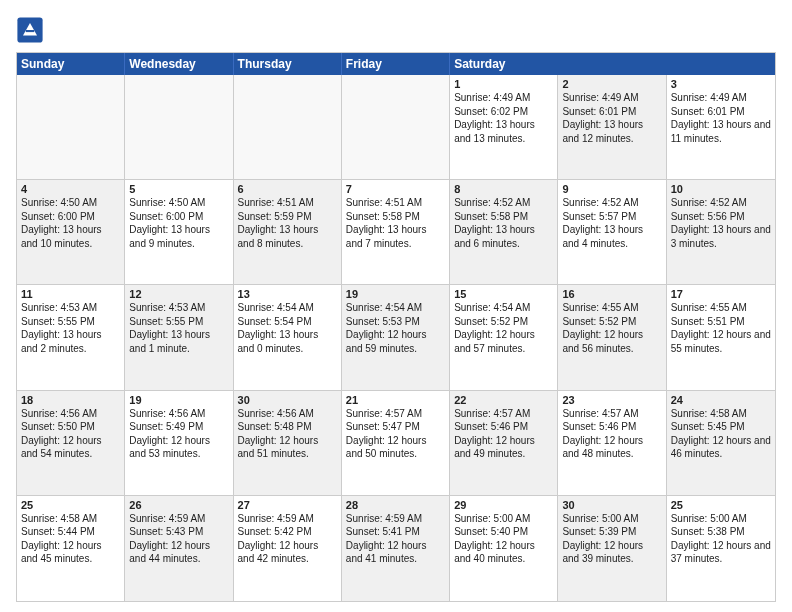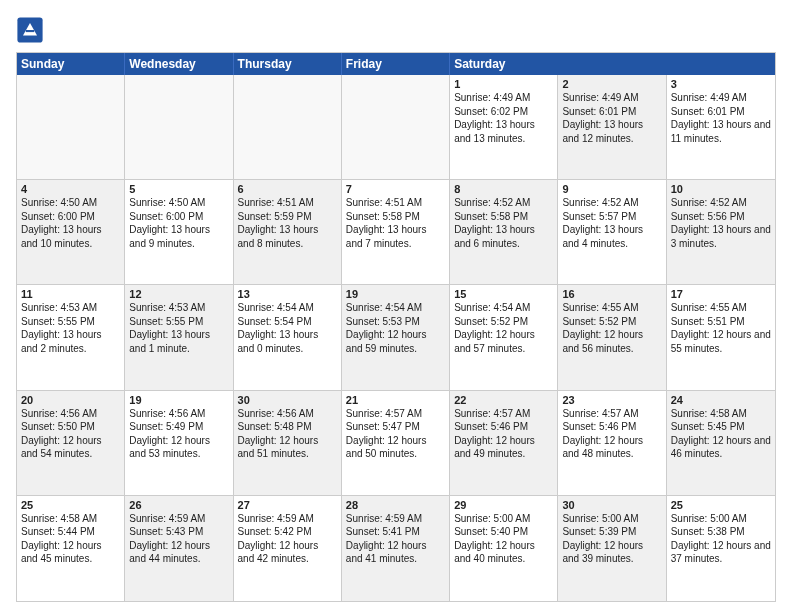--- a/index.html
+++ b/index.html
@@ -218,21 +218,21 @@
             <span class="day-num">16</span>
             <div class="day-info">Sunrise: 4:55 AM<br>Sunset: 5:52 PM<br>Daylight: 12 hours and 56 minutes.</div>
           </div>
           <div class="cal-cell">
             <span class="day-num">17</span>
             <div class="day-info">Sunrise: 4:55 AM<br>Sunset: 5:51 PM<br>Daylight: 12 hours and 55 minutes.</div>
           </div>
         </div>
         <div class="cal-week">
           <div class="cal-cell alt">
-            <span class="day-num">20</span>
+            <span class="day-num">18</span>
             <div class="day-info">Sunrise: 4:56 AM<br>Sunset: 5:50 PM<br>Daylight: 12 hours and 54 minutes.</div>
           </div>
           <div class="cal-cell">
             <span class="day-num">19</span>
             <div class="day-info">Sunrise: 4:56 AM<br>Sunset: 5:49 PM<br>Daylight: 12 hours and 53 minutes.</div>
           </div>
           <div class="cal-cell alt">
             <span class="day-num">30</span>
             <div class="day-info">Sunrise: 4:56 AM<br>Sunset: 5:48 PM<br>Daylight: 12 hours and 51 minutes.</div>
           </div>

